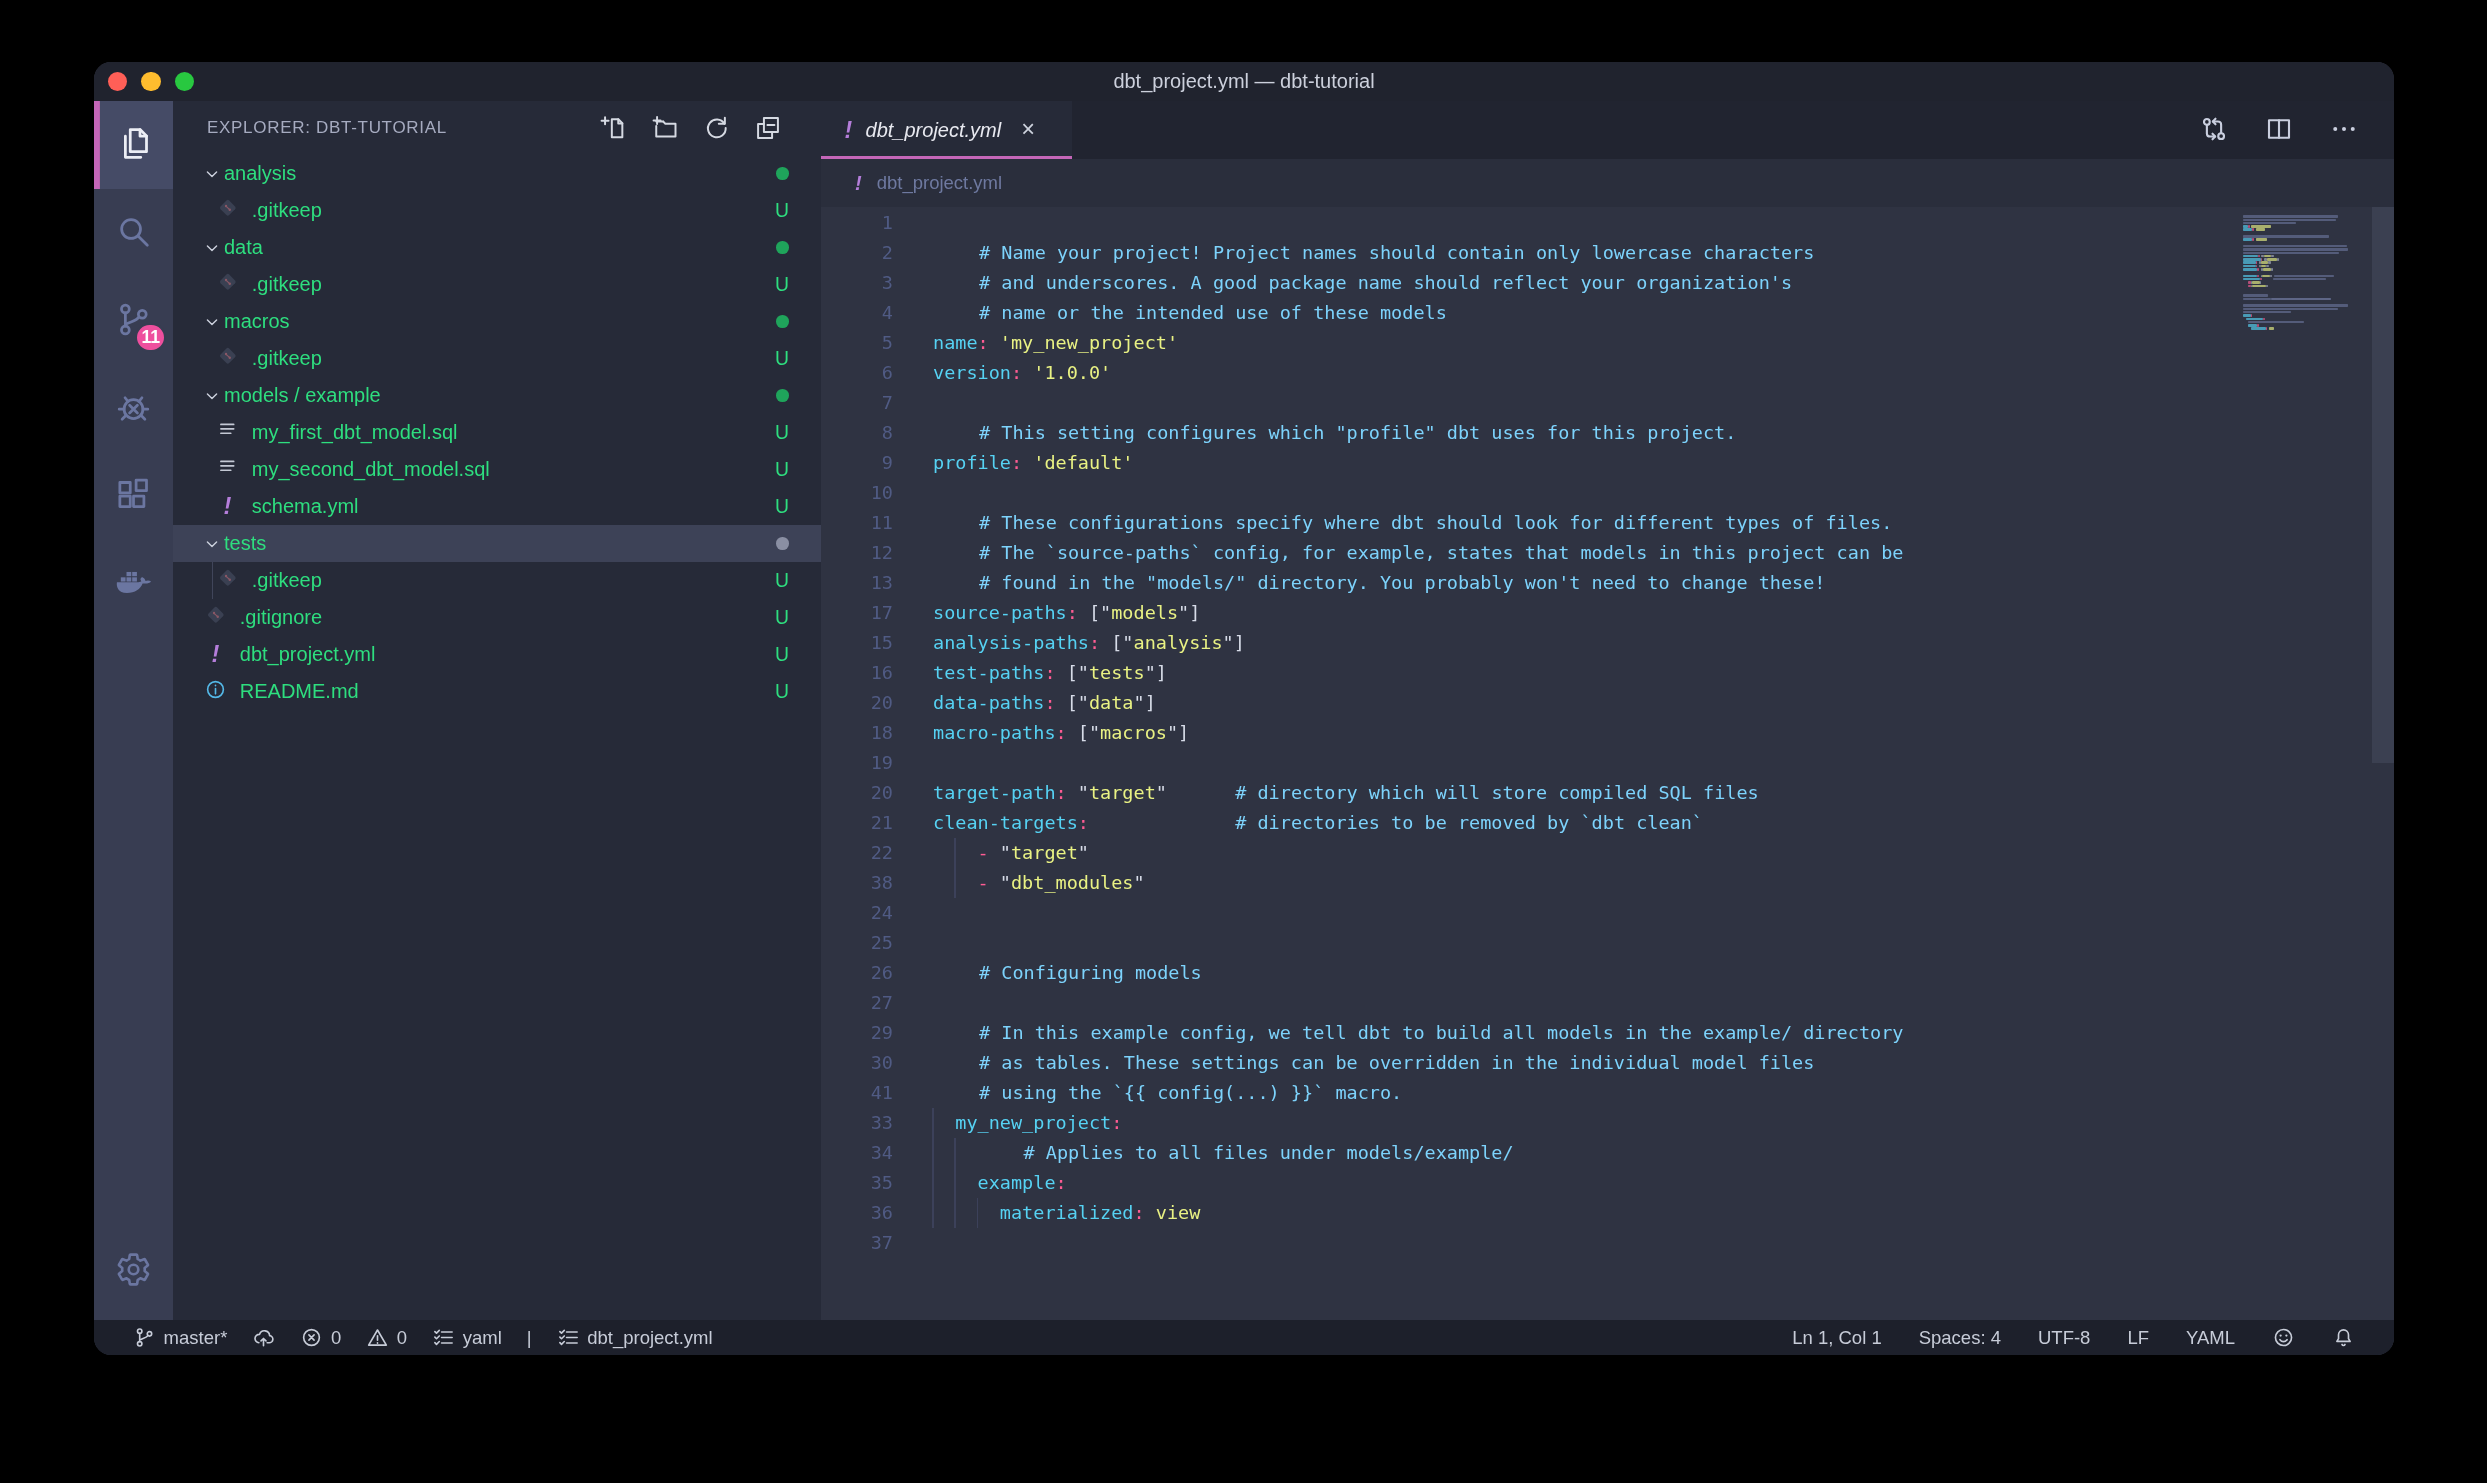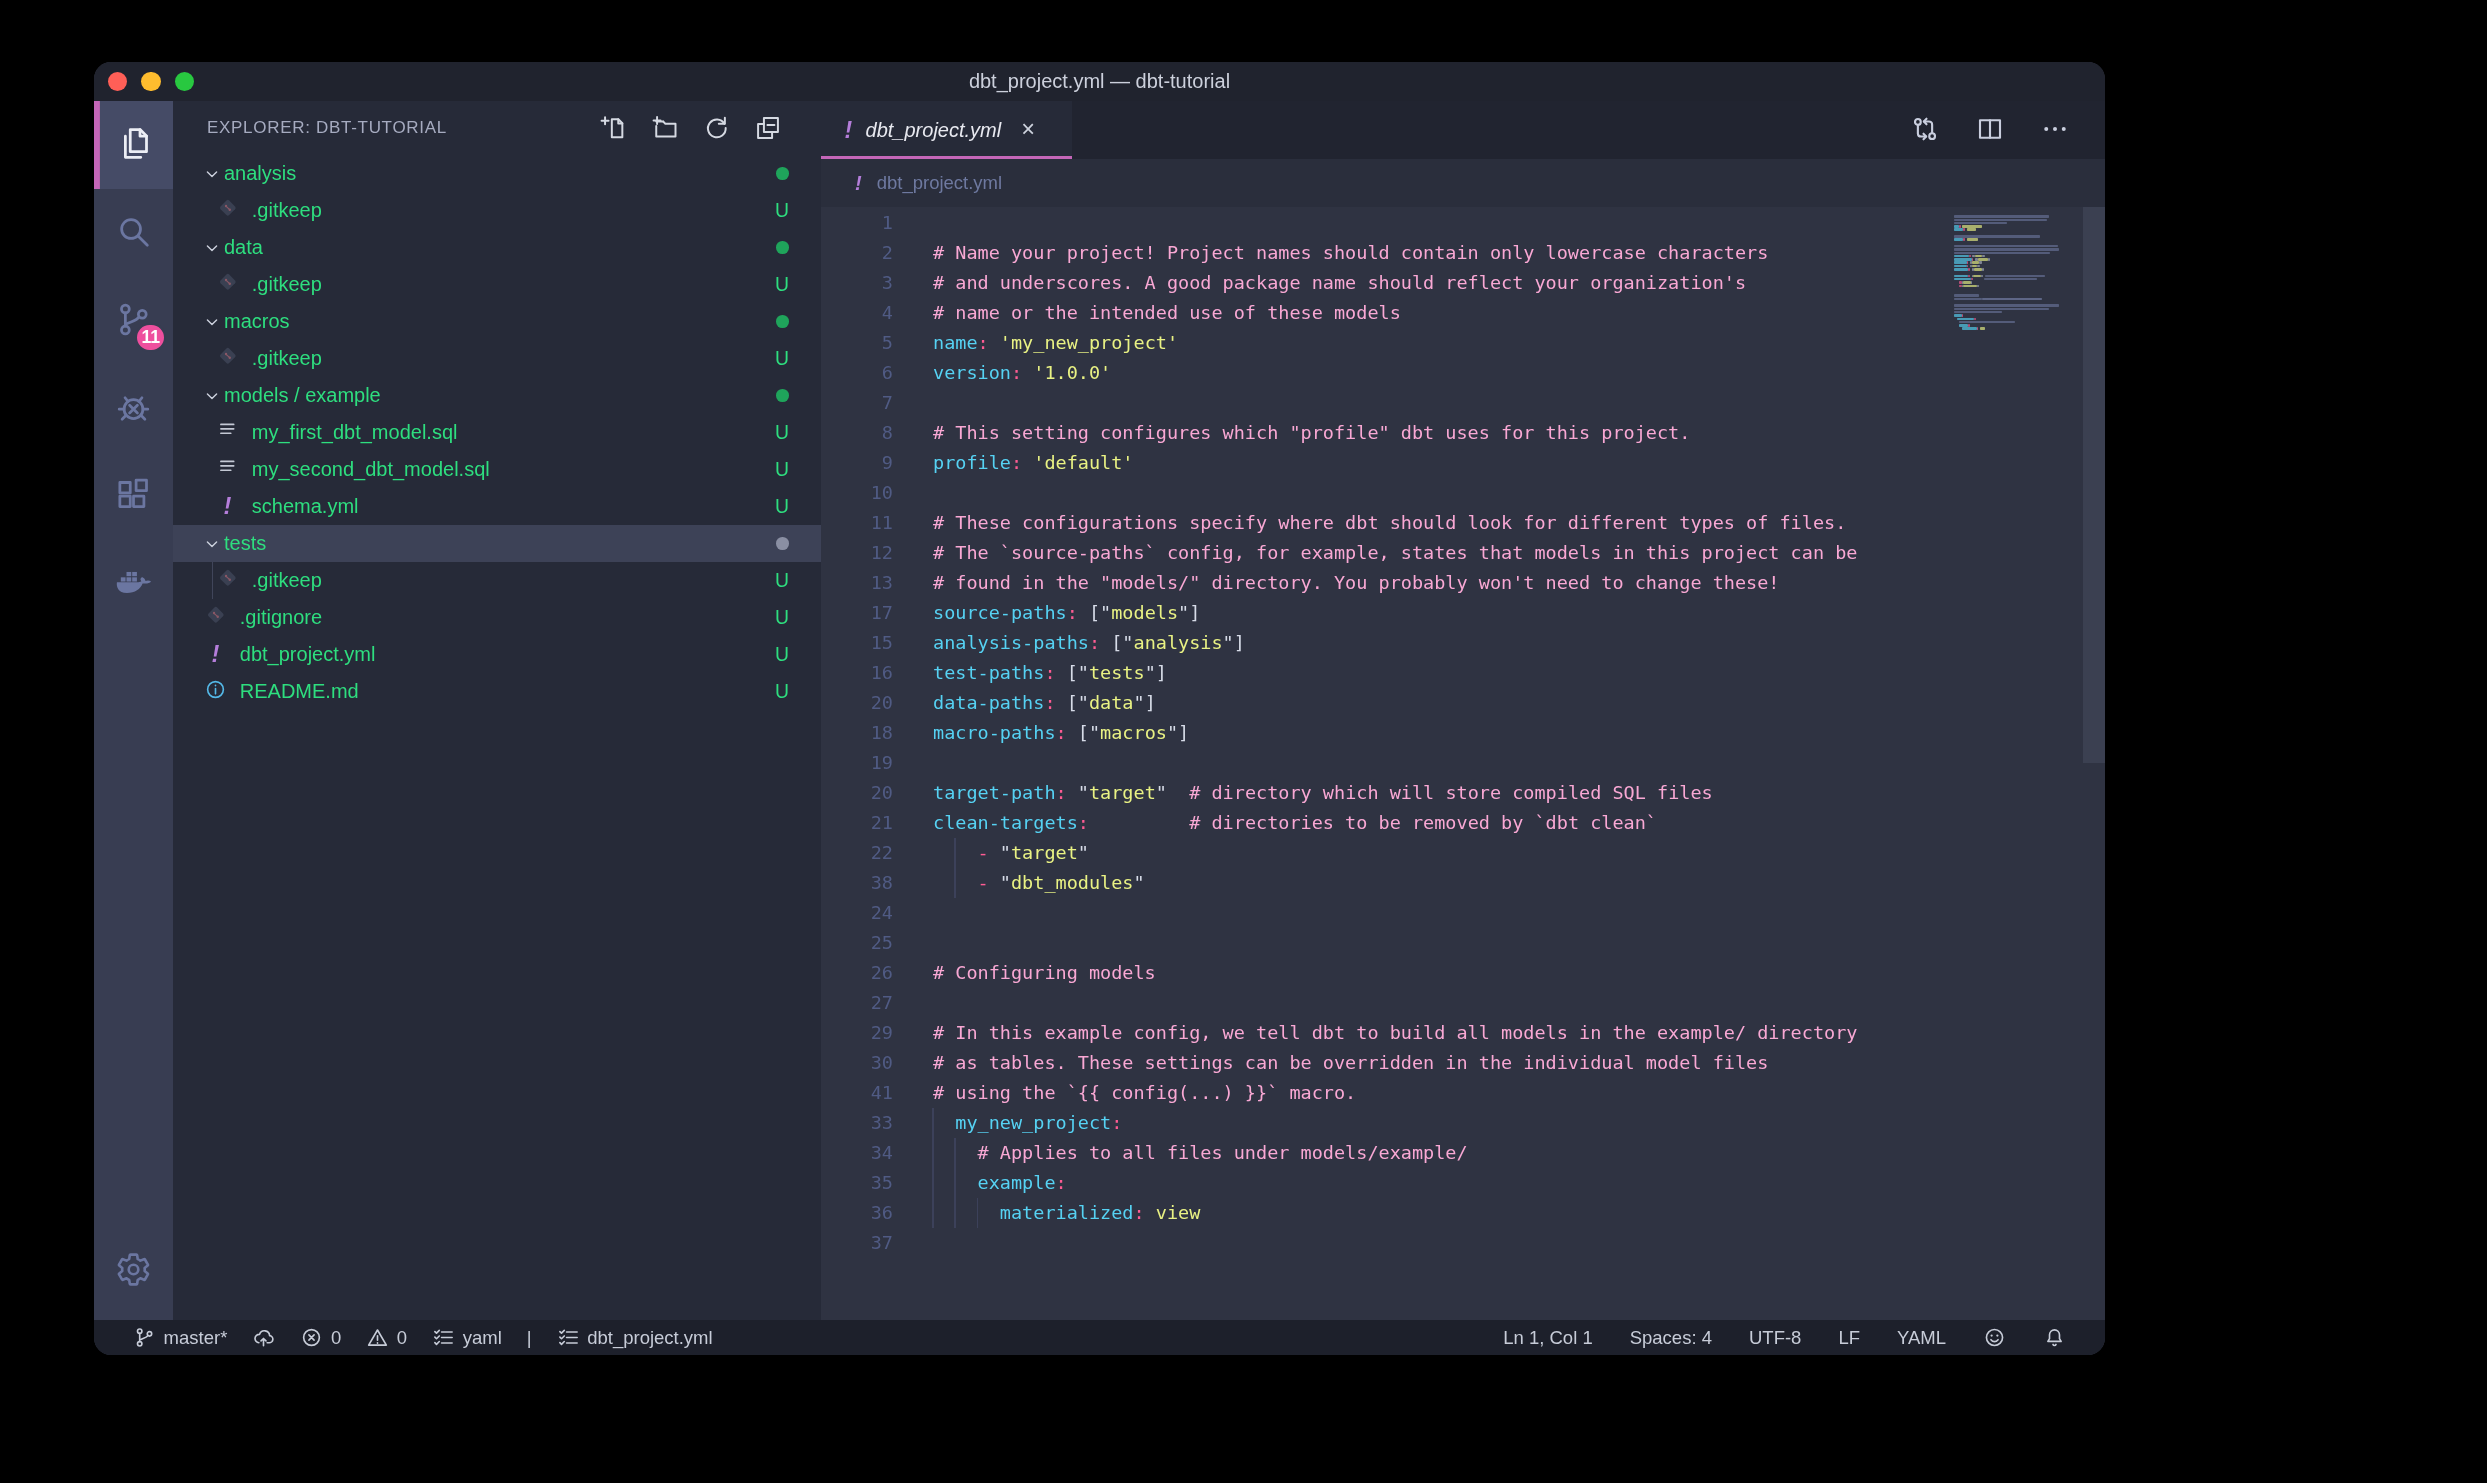--- a/index.html
+++ b/index.html
@@ -1,18 +1,18 @@
 <!DOCTYPE html>
 <html style="font-size:13.5px"><head>
 <meta charset="utf-8">
 <style>
   html,body{margin:0;padding:0;}
   body{width:2487px;height:1484px;background:#000;position:relative;overflow:hidden;
        font-family:"Liberation Sans",sans-serif;-webkit-font-smoothing:antialiased;}
-  .window{position:absolute;left:94px;top:62px;width:2011px;height:1293px;background:#2f3342;
+  .window{position:absolute;left:94px;top:62px;width:2300px;height:1293px;background:#2f3342;
           border-radius:17px;overflow:hidden;display:flex;flex-direction:column;
           box-shadow:0 25px 76px rgba(0,0,0,.85);}
   
   .titlebar{height:39px;background:#20232e;flex:0 0 auto;display:flex;align-items:center;justify-content:center;position:relative;}
   .lights{position:absolute;left:13.5px;top:0;height:100%;display:flex;align-items:center;gap:14.3px;}
   .light{width:19.4px;height:19.4px;border-radius:50%;}
   .wtitle{color:#ccd0dc;font-size:20px;}
   
   .main{flex:1;display:flex;min-height:0;}
   .activitybar{width:79px;background:#383d52;flex:0 0 auto;display:flex;flex-direction:column;align-items:center;}
@@ -53,21 +53,21 @@
   .ed-actions{margin-left:auto;display:flex;align-items:center;gap:35px;padding-right:35px;color:#c9cede;}
   .breadcrumb{height:48px;background:#2a2e3c;display:flex;align-items:center;padding-left:34px;flex:0 0 auto;}
   .bc-excl{color:#b57edb;font-weight:bold;font-style:italic;font-size:20px;margin-right:15px;}
   .bc-label{color:#6e79a0;font-size:18.5px;}
   .codearea{flex:1;position:relative;overflow:hidden;font-family:"DejaVu Sans Mono",monospace;font-size:18.5px;line-height:30px;}
   .lines{position:absolute;top:0.8px;left:0;right:0;}
   .cl{display:flex;height:30px;white-space:pre;}
   .ln{flex:0 0 72px;width:72px;text-align:right;color:#505b84;}
   .ct{margin-left:40px;position:relative;}
   .ct .g{position:absolute;top:0;bottom:0;width:1.7px;background:#3c415a;}
-  .tk-c{color:#f9a8d4;} .tk-k{color:#56d2f3;} .tk-p{color:#ff5c93;}
+  .tk-c{color:#7dd3fc;margin-left:46px;} .tk-k{color:#56d2f3;} .tk-p{color:#ff5c93;}
   .tk-s{color:#e9f284;} .tk-w{color:#d7dce8;} .tk-t{color:#c7cde0;}
   .tk-l{color:#7883ab;text-decoration:underline;}
   .minimap{position:absolute;top:5px;right:25px;width:126px;}
   .mm-line{height:2.5px;margin-bottom:0.8px;display:flex;}
   .mm-line i{height:2.5px;display:block;border-radius:0.8px;}
   .vscroll{position:absolute;top:0;right:0;width:22px;height:556px;background:#464b5e;opacity:.55;}
   
   .statusbar{height:35px;background:#1d202b;flex:0 0 auto;display:flex;align-items:center;
              padding:0 39px;color:#c7ccd8;font-size:18.5px;}
   .sb-left,.sb-right{display:flex;align-items:center;}

